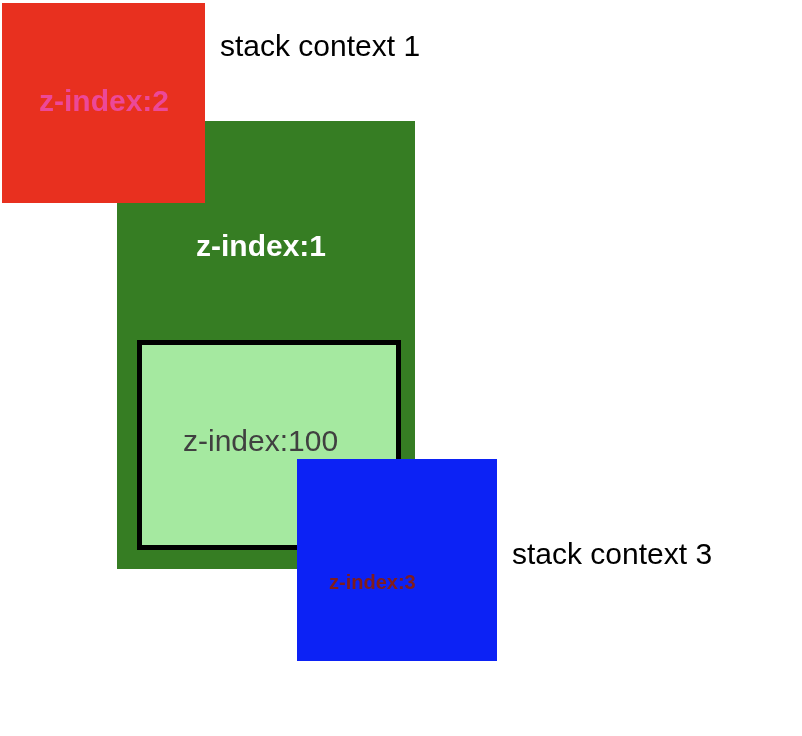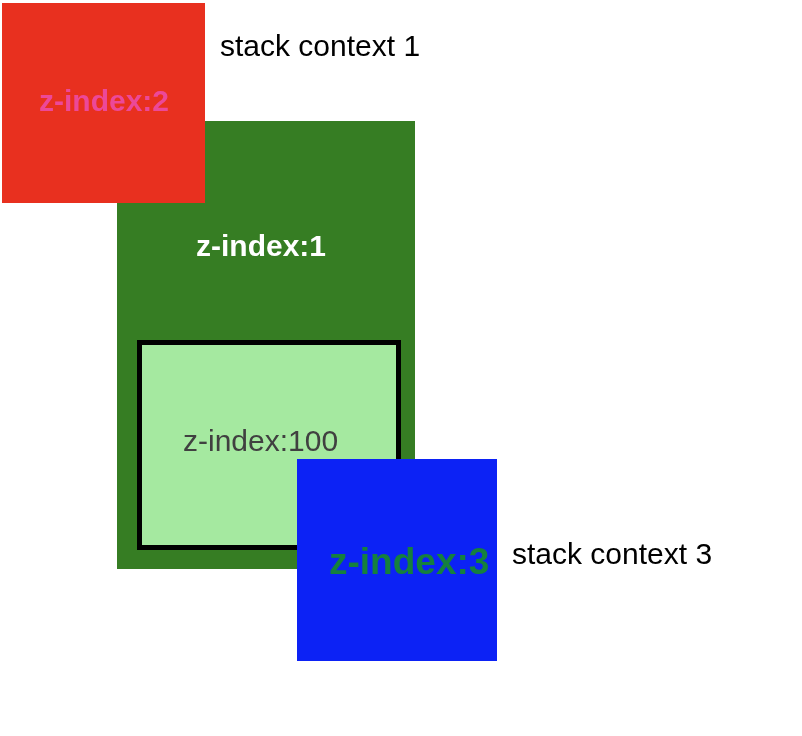--- a/index.html
+++ b/index.html
@@ -93,24 +93,24 @@
   #box-blue {
     left: 297px;
     top: 459px;
     width: 200px;
     height: 202px;
     background: #0c22f5;
     z-index: 6;
   }
   #label-blue {
     left: 329px;
-    top: 543px;
-    font-size: 37px;
+    top: 572px;
+    font-size: 20px;
     font-weight: bold;
-    color: #15803d;
+    color: #7f1d1d;
     z-index: 7;
   }
 
   
   .caption {
     position: absolute;
     white-space: nowrap;
     font-size: 30px;
     font-weight: normal;
     color: #000000;

